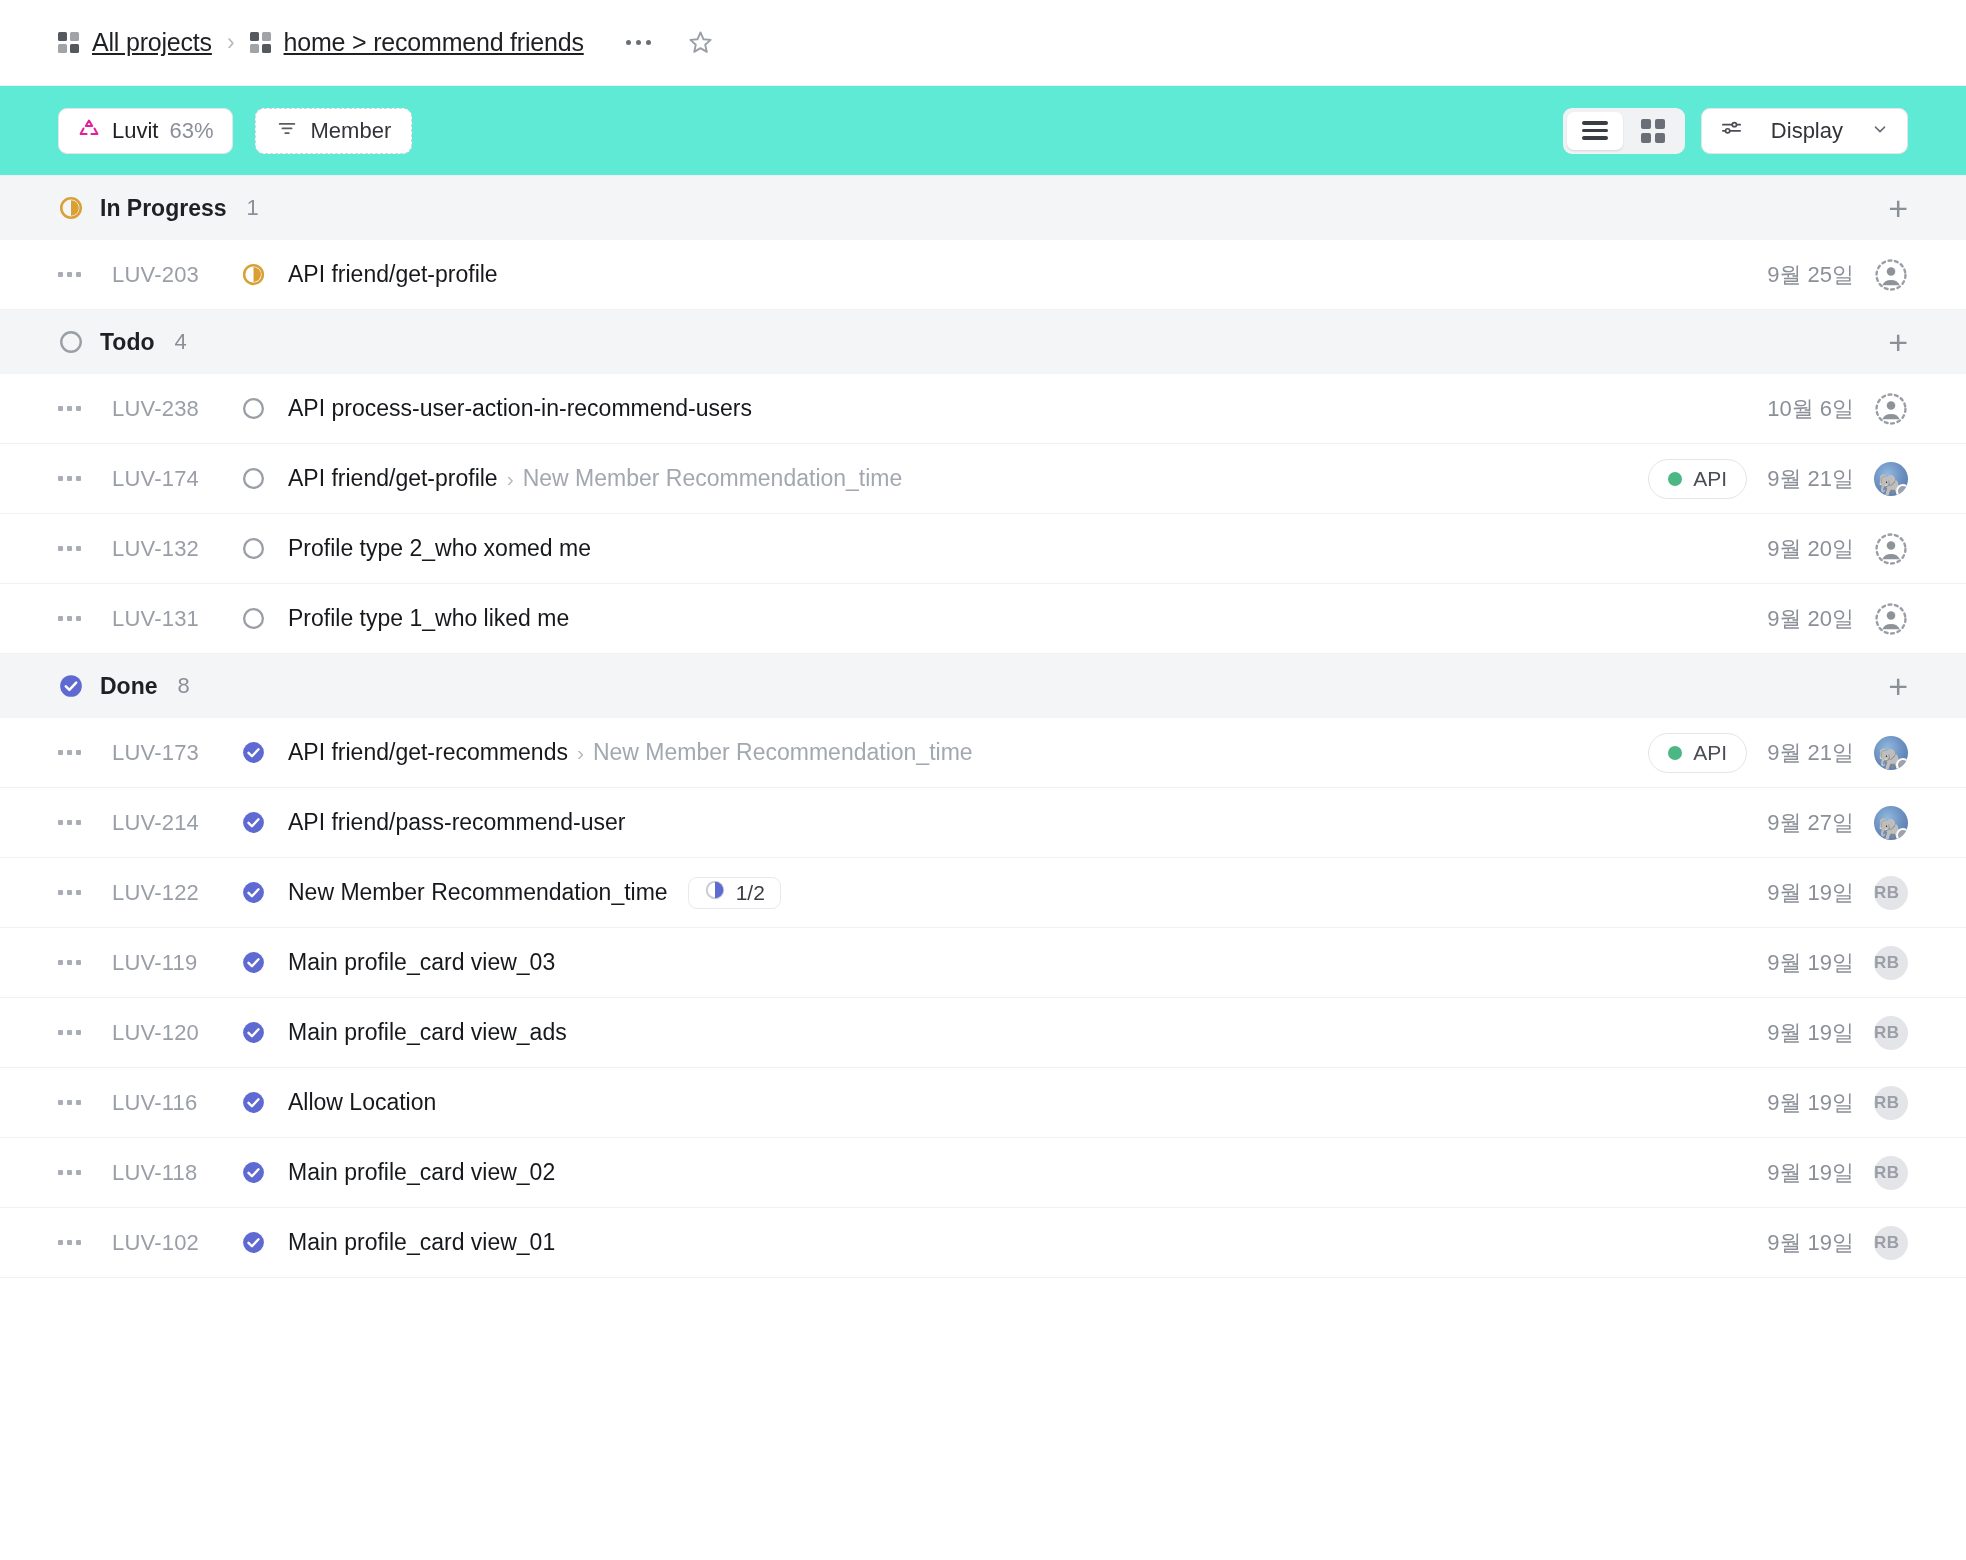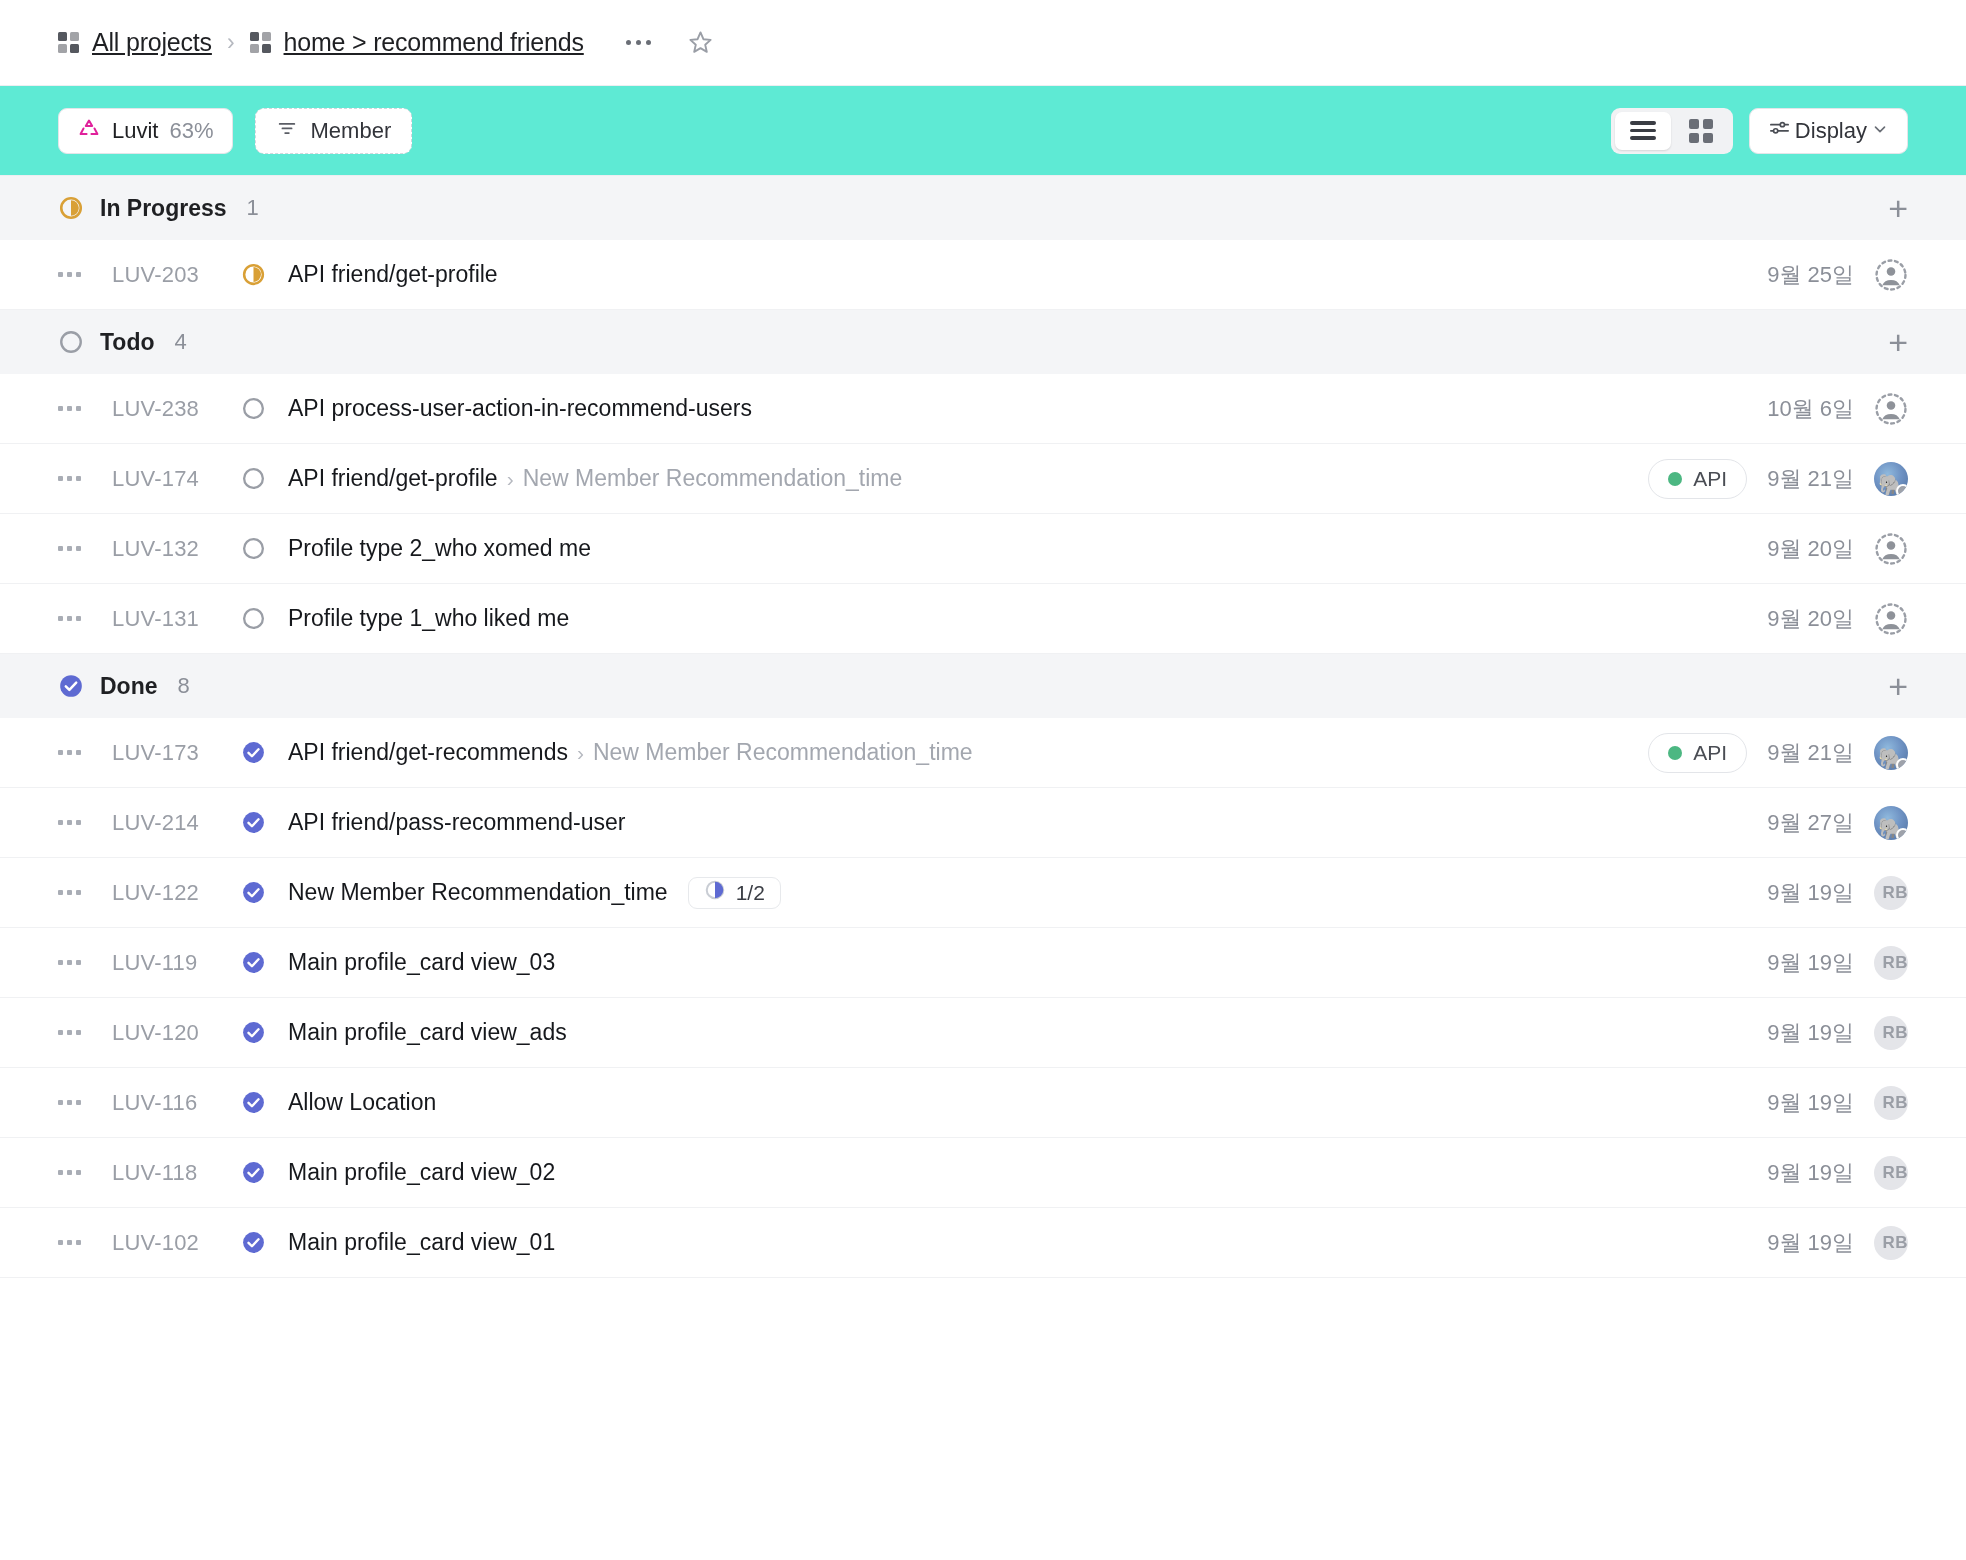--- a/index.html
+++ b/index.html
@@ -62,21 +62,21 @@
   .seg {
     width: 56px; height: 38px; border-radius: 7px;
     display: flex; align-items: center; justify-content: center;
   }
   .seg.active { background: #fff; box-shadow: 0 1px 2px rgba(0,0,0,.12); }
   .list-glyph { width: 26px; display: flex; flex-direction: column; gap: 4px; }
   .list-glyph i { height: 3.5px; background: #3a3d44; border-radius: 2px; display: block; }
   .board-glyph { display: grid; grid-template-columns: 10px 10px; grid-template-rows: 10px 10px; gap: 4px; }
   .board-glyph i { background: #6a6e76; border-radius: 2px; display: block; }
   .display-btn {
-    display: inline-flex; align-items: center; gap: 4px;
+    display: inline-flex; align-items: center; gap: 28px;
     height: 46px; padding: 0 18px;
     border: 1px solid #e3e5e9; border-radius: 9px;
     font-size: 22px; color: #32343a; background: #fff;
   }
 
   
   .group-header {
     height: 64px; background: #f4f5f7;
     display: flex; align-items: center;
     padding: 0 58px;
@@ -126,21 +126,21 @@
   }
 
   
   .ico { display: block; }
 
   
   .avatar { width: 34px; height: 34px; border-radius: 50%; flex: none; position: relative; }
   .avatar.initials {
     background: #e4e5e9; color: #9a9ea6;
     font-size: 17px; font-weight: 600;
-    display: flex; align-items: center; justify-content: flex-end;
+    display: flex; align-items: center; justify-content: flex-start;
     letter-spacing: .5px;
   }
   .avatar.photo {
     background: radial-gradient(circle at 40% 35%, #8fb9dd 0%, #6f93c4 45%, #4f6f9e 100%);
     overflow: hidden; display: flex; align-items: flex-end; justify-content: center;
   }
   .avatar.photo .animal { font-size: 21px; line-height: 1; margin-bottom: 1px; }
   .avatar .presence {
     position: absolute; right: -2px; bottom: -2px;
     width: 14px; height: 14px; border-radius: 50%;

